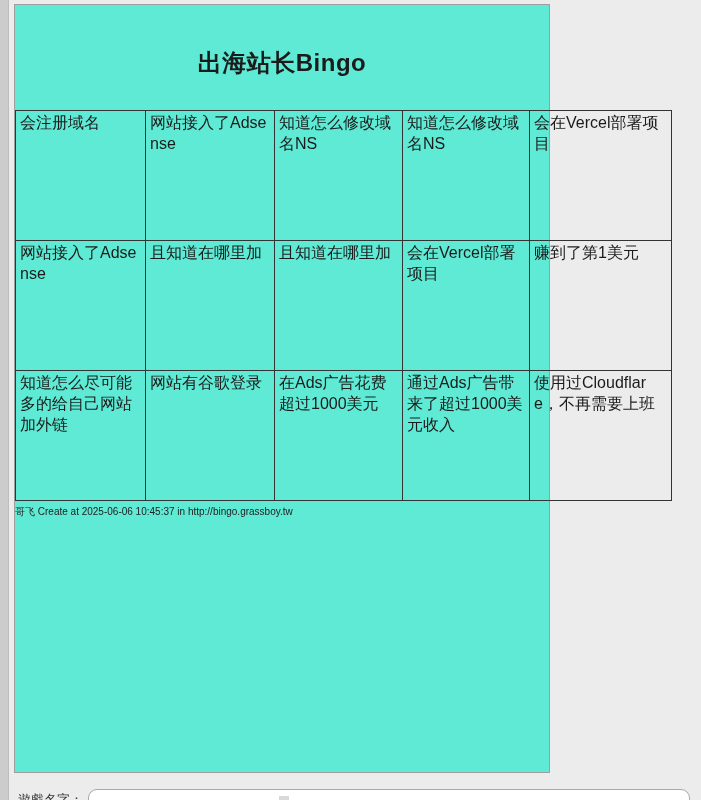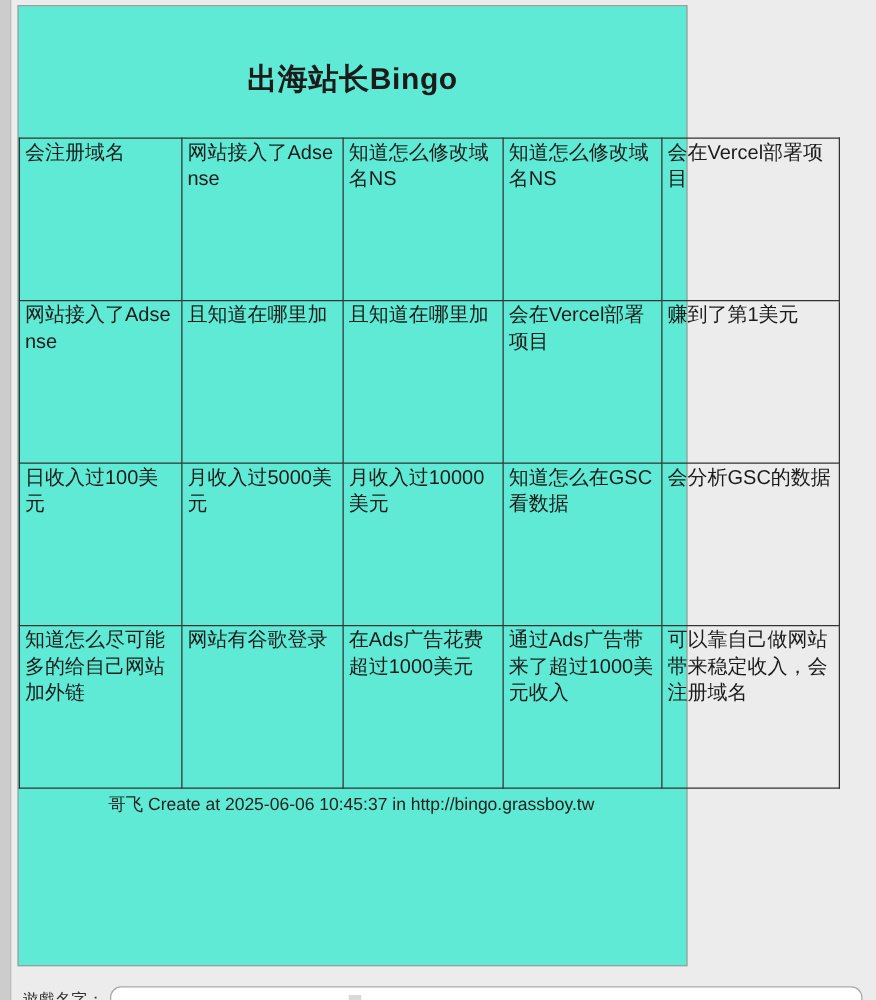--- a/index.html
+++ b/index.html
@@ -50,22 +50,22 @@
     overflow: hidden;
   }
   col.c1 { width: 130px; }
   col.c2 { width: 129px; }
   col.c3 { width: 128px; }
   col.c4 { width: 127px; }
   col.c5 { width: 142px; }
   .credit {
     margin-top: 4px;
     padding-right: 2px;
-    text-align: center;
-    font-size: 14px;
+    text-align: left;
+    font-size: 10px;
     color: #222222;
   }
   .form-row { position: absolute; left: 0; top: 789px; width: 701px; height: 11px; }
   .form-label {
     position: absolute; left: 18px; top: 2px;
     font-size: 13px; color: #333333; white-space: nowrap;
   }
   .form-input {
     position: absolute; left: 88px; top: 0;
     width: 602px; height: 20px;
@@ -105,32 +105,25 @@
         <td>会在Vercel部署项目</td>
       </tr>
       <tr>
         <td>网站接入了Adsense</td>
         <td>且知道在哪里加</td>
         <td>且知道在哪里加</td>
         <td>会在Vercel部署项目</td>
         <td>赚到了第1美元</td>
       </tr>
       <tr>
-        <td>日收入过100美元</td>
-        <td>月收入过5000美元</td>
-        <td>月收入过10000美元</td>
-        <td>知道怎么在GSC看数据</td>
-        <td>会分析GSC的数据</td>
-      </tr>
-      <tr>
         <td>知道怎么尽可能多的给自己网站加外链</td>
         <td>网站有谷歌登录</td>
         <td>在Ads广告花费超过1000美元</td>
         <td>通过Ads广告带来了超过1000美元收入</td>
-        <td>可以靠自己做网站带来稳定收入，会注册域名</td>
+        <td>使用过Cloudflare，不再需要上班</td>
       </tr>
     </tbody>
   </table>
 
   <div class="credit">哥飞 Create at 2025-06-06 10:45:37 in http://bingo.grassboy.tw</div>
 </div>
 
 <div class="form-row">
   <label class="form-label">遊戲名字：</label>
   <div class="form-input" title="">

